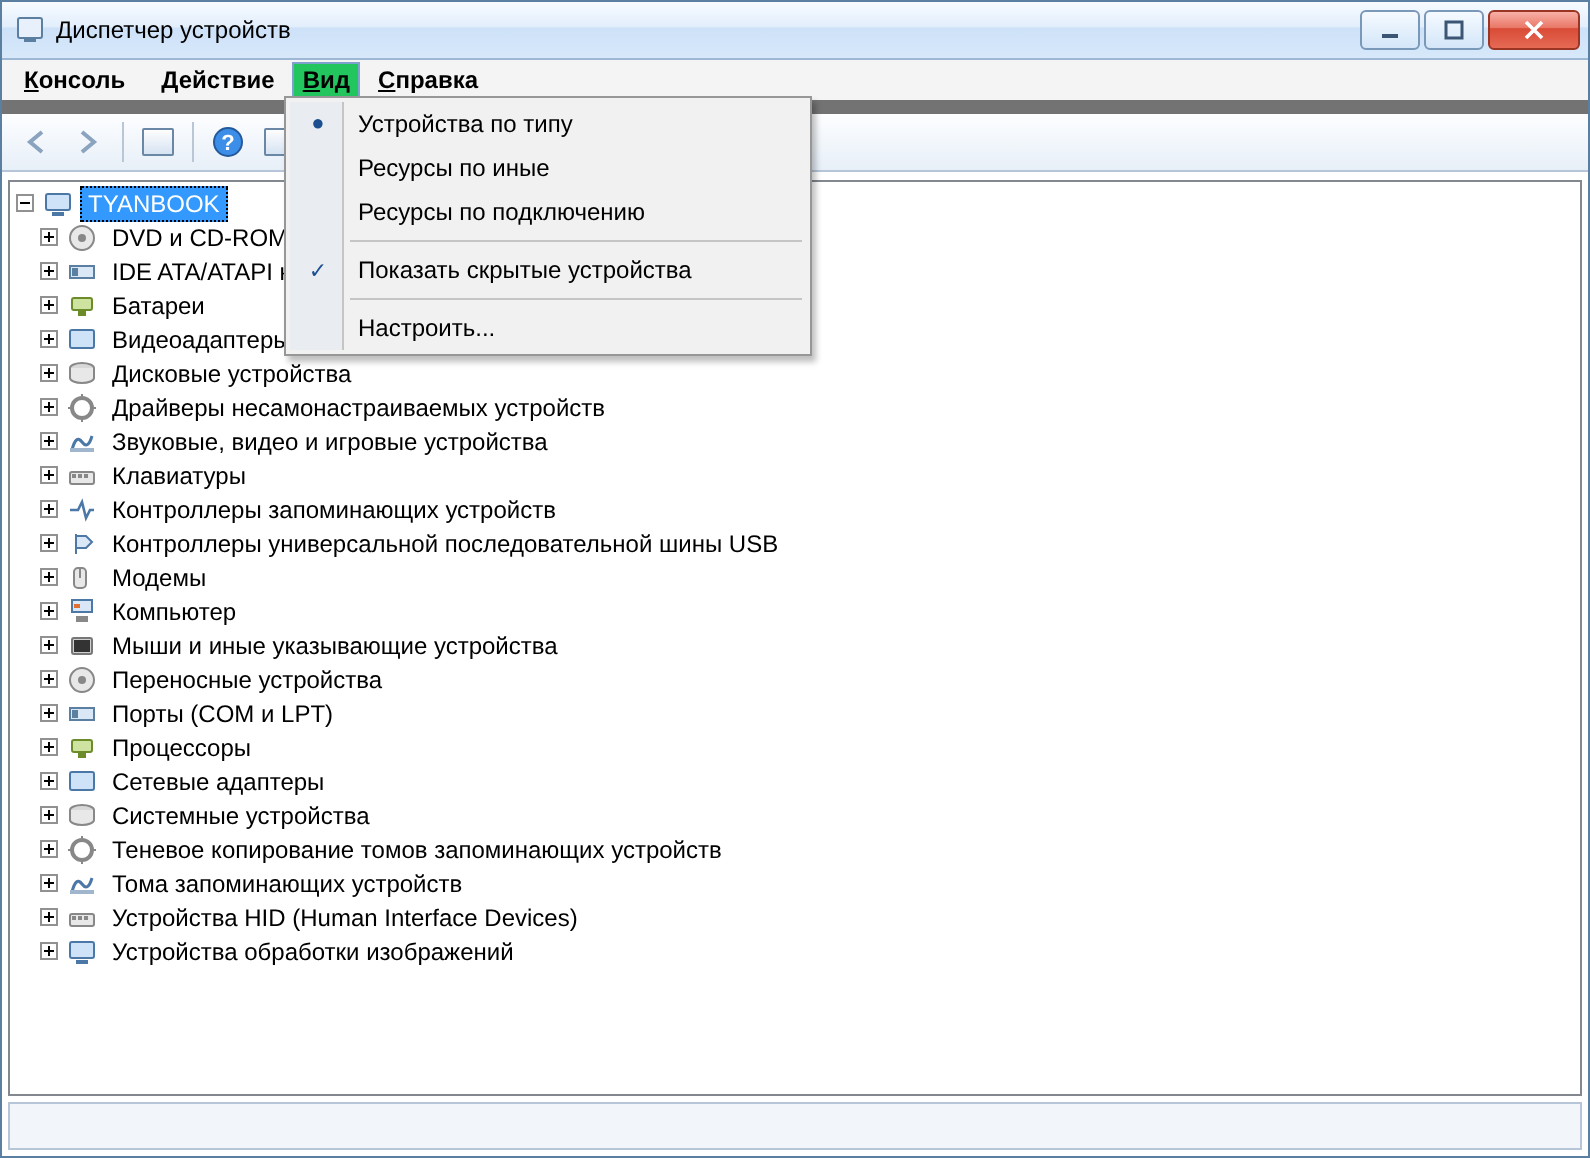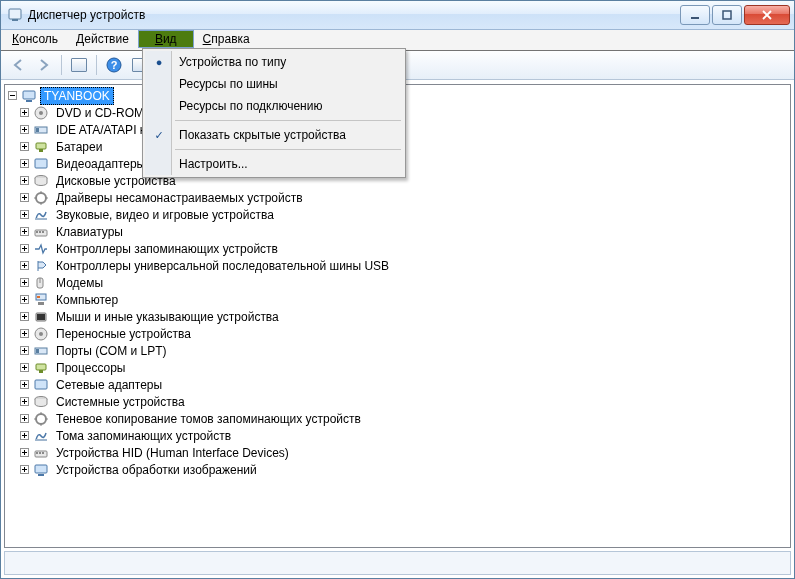--- a/index.html
+++ b/index.html
@@ -5,23 +5,23 @@
   html,body{margin:0;padding:0;font-family:"Segoe UI",Tahoma,sans-serif;font-size:12px;color:#000;background:#fff;}
   .window{width:795px;height:579px;border:1px solid #5a7fa0;box-sizing:border-box;display:flex;flex-direction:column;background:#fff;box-shadow:0 0 3px rgba(0,0,0,.3);}
   
   .titlebar{height:28px;background:linear-gradient(to bottom,#f6fbff 0%,#e2eefc 45%,#cde1f8 46%,#d7e8fa 100%);display:flex;align-items:center;border-bottom:1px solid #9db7d5;}
   .titlebar .app-icon{width:16px;height:16px;margin:0 5px 0 6px;display:inline-block;}
   .titlebar .title{flex:1;font-size:12px;color:#000;}
   .titlebar .win-btns{display:flex;margin-right:4px;}
   .win-btn{width:28px;height:18px;margin-left:2px;border:1px solid #7a98b8;border-radius:3px;background:linear-gradient(to bottom,#f5faff,#d4e6f9);display:flex;align-items:center;justify-content:center;font-size:10px;color:#3b5574;cursor:default;}
   .win-btn.close{width:44px;background:linear-gradient(to bottom,#f8b0a6 0%,#e87565 45%,#d94b36 46%,#e56a55 100%);border-color:#9c3424;color:#fff;}
   
-  .menubar{height:20px;background:#f4f4f4;border-bottom:1px solid #737373;display:flex;align-items:flex-start;padding-left:2px;}
+  .menubar{height:20px;background:#f4f4f4;border-bottom:7px solid #737373;display:flex;align-items:center;padding-left:2px;font-weight:bold;}
   .menu-item{padding:2px 9px;display:flex;align-items:center;cursor:default;}
-  .menu-item.open{background:#4d7c0f;border:1px solid #7da2ce;padding:1px 16px;}
+  .menu-item.open{background:#22c55e;border:1px solid #7da2ce;padding:1px 4px;}
   .menu-item span{text-decoration:underline;text-decoration-color:transparent;}
   .menu-item span::first-letter{text-decoration:underline;}
   
   .toolbar{height:28px;background:linear-gradient(to bottom,#fdfeff,#e7eff8);border-bottom:1px solid #b6c6d8;display:flex;align-items:center;padding:0 4px;gap:0;}
   .tbtn{width:24px;height:24px;display:flex;align-items:center;justify-content:center;border:1px solid transparent;margin-right:0px;}
   .tsep{width:1px;height:20px;background:#b8c6d6;margin:0 4px;}
   
   .client{flex:1;display:flex;flex-direction:column;border-top:1px solid #fff;}
   .tree-area{flex:1;margin:3px;border:1px solid #828790;background:#fff;overflow:auto;position:relative;}
   .tree{padding:2px 0 2px 2px;font-size:12px;}
@@ -547,21 +547,21 @@
 
   <div class="dropdown">
     <div class="gutter"></div>
     <div id="dd-items">
         <div class="dd-item">
           <span class="dd-mark">●</span>
           <span>Устройства по типу</span>
         </div>
         <div class="dd-item">
           <span class="dd-mark"></span>
-          <span>Ресурсы по шины</span>
+          <span>Ресурсы по иные</span>
         </div>
         <div class="dd-item">
           <span class="dd-mark"></span>
           <span>Ресурсы по подключению</span>
         </div>
         <div class="dd-sep"></div>
         <div class="dd-item">
           <span class="dd-mark">✓</span>
           <span>Показать скрытые устройства</span>
         </div>

